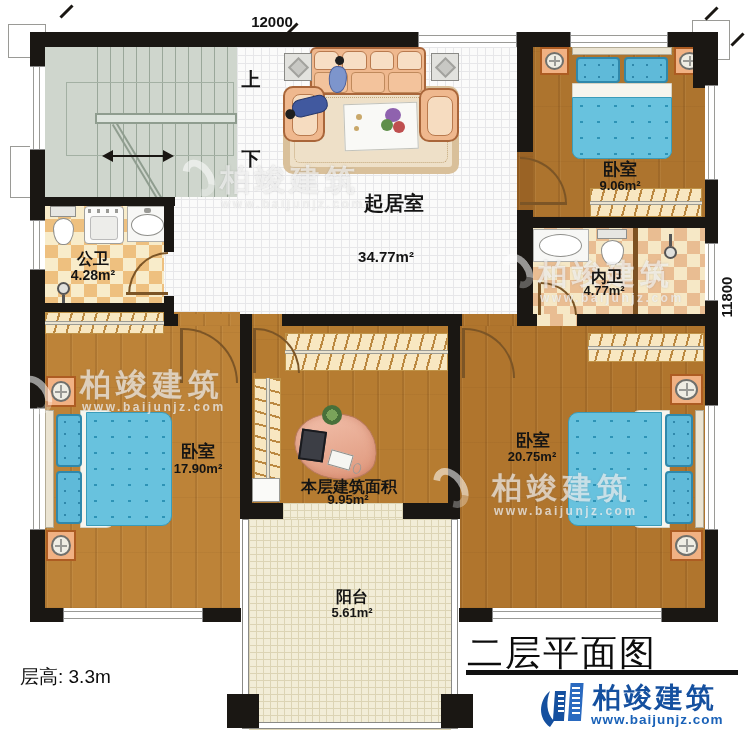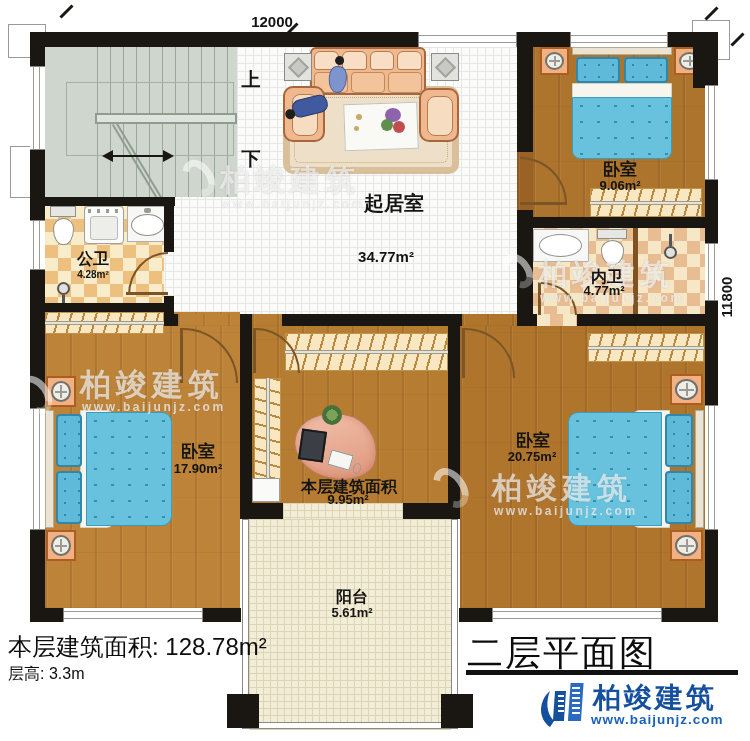--- a/index.html
+++ b/index.html
@@ -270,21 +270,21 @@
   <div class="lbl" style="left:727px;top:297px;font-size:15px;transform:translate(-50%,-50%) rotate(-90deg)">11800</div>
 
   <div class="lbl" style="left:251px;top:80px;font-size:19px">上</div>
   <div class="lbl" style="left:251px;top:159px;font-size:19px">下</div>
 
   <div class="lbl" style="left:394px;top:203px;font-size:20px">起居室</div>
   <div class="lbl" style="left:386px;top:257px;font-size:15px">34.77m²</div>
   <div class="lbl" style="left:620px;top:170px;font-size:17px">卧室</div>
   <div class="lbl" style="left:620px;top:186px;font-size:13px">9.06m²</div>
   <div class="lbl" style="left:93px;top:259px;font-size:16px">公卫</div>
-  <div class="lbl" style="left:93px;top:275px;font-size:10px">4.28m²</div>
+  <div class="lbl" style="left:93px;top:275px;font-size:14px">4.28m²</div>
   <div class="lbl" style="left:607px;top:277px;font-size:16px">内卫</div>
   <div class="lbl" style="left:604px;top:291px;font-size:13px">4.77m²</div>
   <div class="lbl" style="left:198px;top:452px;font-size:17px">卧室</div>
   <div class="lbl" style="left:198px;top:469px;font-size:13px">17.90m²</div>
   <div class="lbl" style="left:349px;top:487px;font-size:16px">本层建筑面积</div>
   <div class="lbl" style="left:348px;top:500px;font-size:13px">9.95m²</div>
   <div class="lbl" style="left:533px;top:441px;font-size:17px">卧室</div>
   <div class="lbl" style="left:532px;top:457px;font-size:13px">20.75m²</div>
   <div class="lbl" style="left:352px;top:597px;font-size:16px">阳台</div>
   <div class="lbl" style="left:352px;top:613px;font-size:13px">5.61m²</div>
@@ -295,22 +295,21 @@
   <div class="swirl" style="left:505px;top:252px;width:26px;height:38px"></div>
   <div class="wmt" style="left:538px;top:255px;font-size:29px">柏竣建筑</div>
   <div class="wms" style="left:540px;top:291px">www.baijunjz.com</div>
   <div class="swirl" style="left:20px;top:374px;width:30px;height:42px"></div>
   <div class="wmt" style="left:80px;top:364px;font-size:31px">柏竣建筑</div>
   <div class="wms" style="left:82px;top:400px">www.baijunjz.com</div>
   <div class="swirl" style="left:436px;top:466px;width:30px;height:44px"></div>
   <div class="wmt" style="left:492px;top:468px;font-size:30px">柏竣建筑</div>
   <div class="wms" style="left:494px;top:504px">www.baijunjz.com</div>
 
-  <div class="ft" style="left:8px;top:631px;font-size:24px">本层建筑面积: 128.78m²</div>
-  <div class="ft" style="left:8px;top:664px;font-size:16px">层高: 3.3m</div>
+  <div class="ft" style="left:20px;top:664px;font-size:19px">层高: 3.3m</div>
 
   <div class="ft" style="left:467px;top:629px;font-size:36px;letter-spacing:2px">二层平面图</div>
   <div style="position:absolute;z-index:9;left:466px;top:670px;width:272px;height:5px;background:#111"></div>
   <div style="position:absolute;z-index:9;left:536px;top:677px;width:54px;height:56px">
     <svg width="54" height="56" viewBox="0 0 54 56">
       <path d="M14,50 C2,42 2,24 14,14 C10,24 10,36 18,44 Z" fill="#15509f"></path>
       <rect x="20" y="14" width="11" height="30" fill="#15509f" transform="skewX(-4)"></rect>
       <rect x="35" y="6" width="13" height="38" fill="#2a6ac0" transform="skewX(-4)"></rect>
       <g fill="#ffffff">
         <rect x="22" y="18" width="6" height="2"></rect>

